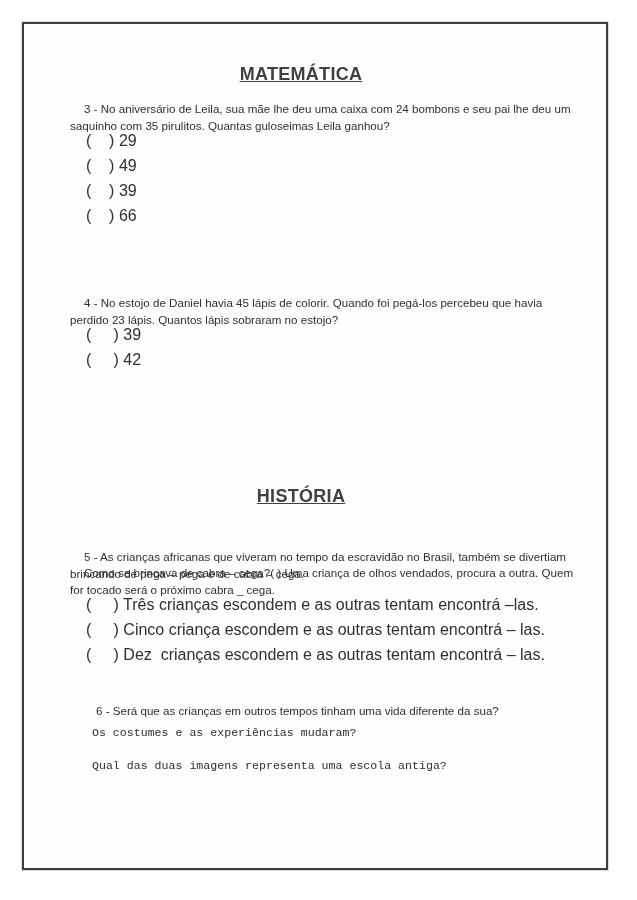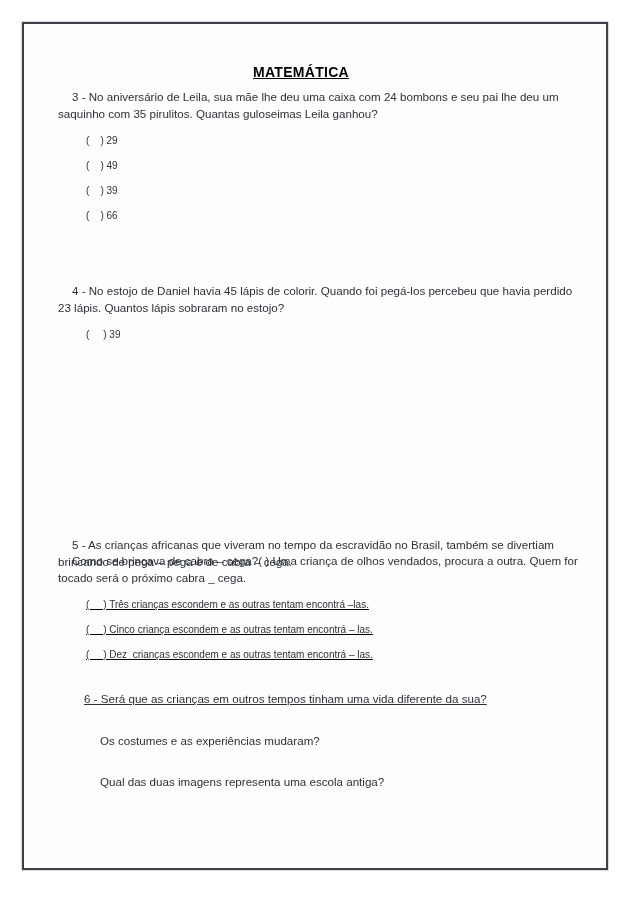--- a/index.html
+++ b/index.html
@@ -41,23 +41,23 @@
     position: absolute;
     left: 0;
     top: 0;
     right: 0;
     bottom: 0;
     padding: 0;
   }
 
   .section-title {
     text-align: center;
-    font-size: 14px;
+    font-size: 18px;
     font-weight: bold;
-    color: #000000;
+    color: #404040;
     text-decoration: underline;
     letter-spacing: 0.3px;
     margin: 0;
   }
 
   .q-title-math {
     position: absolute;
     left: 0;
     right: 28px;
     top: 40px;
@@ -73,50 +73,49 @@
     position: absolute;
     left: 34px;
     right: 18px;
   }
 
   .qtext {
     font-size: 11.6px;
     line-height: 17px;
     color: #2b3036;
     text-indent: 14px;
-    margin: 0;
+    margin: 12px;
     text-align: left;
   }
   .qtext.noindent {
     text-indent: 0;
-    text-decoration: underline;
   }
 
   .opt {
-    font-size: 10px;
+    font-size: 16px;
     line-height: 17px;
     color: #2b3036;
     margin: 0;
     padding-left: 28px;
     white-space: pre;
   }
   .opt-row {
     height: 25px;
   }
   .opt-row-hist {
     height: 25px;
-    text-decoration: underline;
   }
   .plain-line {
     font-size: 11.6px;
     line-height: 17px;
     color: #2b3036;
-    margin: 16px;
+    margin: 8px;
     padding-left: 26px;
     height: 25px;
+    font-family: Liberation Mono, monospace;
   }
 
   
   .smudge {
     position: absolute;
     background: rgba(120,125,135,0.07);
     border-radius: 50%;
     pointer-events: none;
   }
 </style>
@@ -156,22 +155,28 @@
       </div>
 
       <div class="block" style="top:258px;">
         <p class="qtext">4 - No estojo de Daniel havia 45 lápis de colorir. Quando foi pegá-los percebeu que havia perdido 23 lápis. Quantos lápis sobraram no estojo?</p>
       </div>
 
       <div class="block" style="top:302px;">
         <div class="opt-row">
           <p class="opt">(     ) 39</p>
         </div>
-      </div>
-
+        <div class="opt-row">
+          <p class="opt">(     ) 42</p>
+        </div>
+      </div>
+
+      <div class="q-title-hist">
+        <div class="section-title">HISTÓRIA</div>
+      </div>
 
       <div class="block" style="top:512px;">
         <p class="qtext">5  - As crianças africanas que viveram no tempo da escravidão no Brasil, também se divertiam brincando de pega – pega e de cabra – cega.</p>
       </div>
 
       <div class="block" style="top:528px;">
         <p class="qtext">Como se brincava de cabra – cega?(     ) Uma criança de olhos vendados, procura a outra. Quem for tocado será o próximo cabra _ cega.</p>
       </div>
 
       <div class="block" style="top:572px;">

